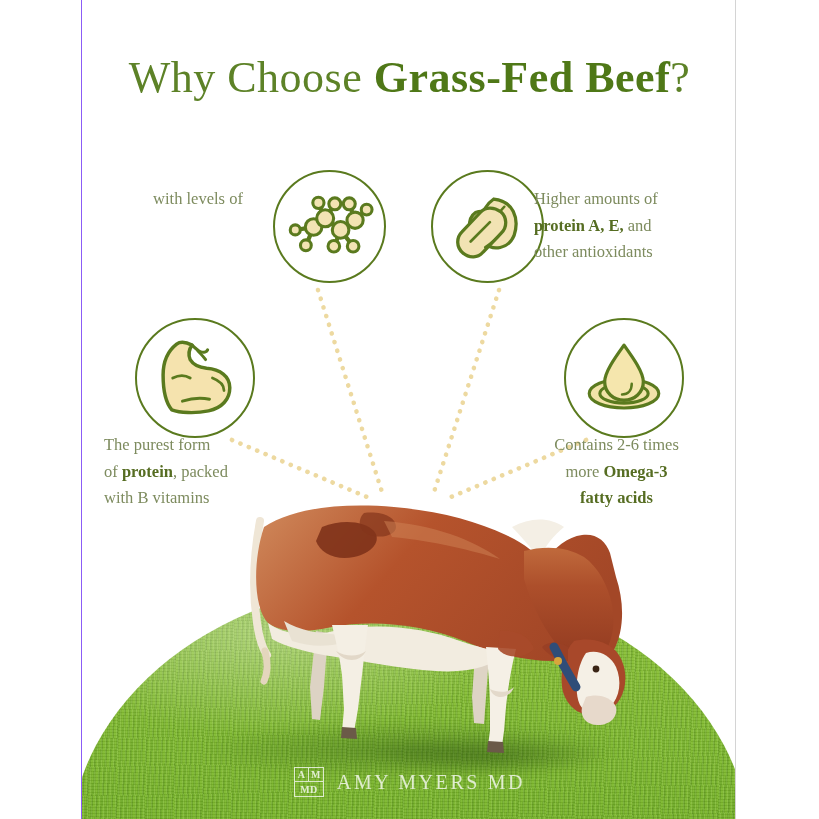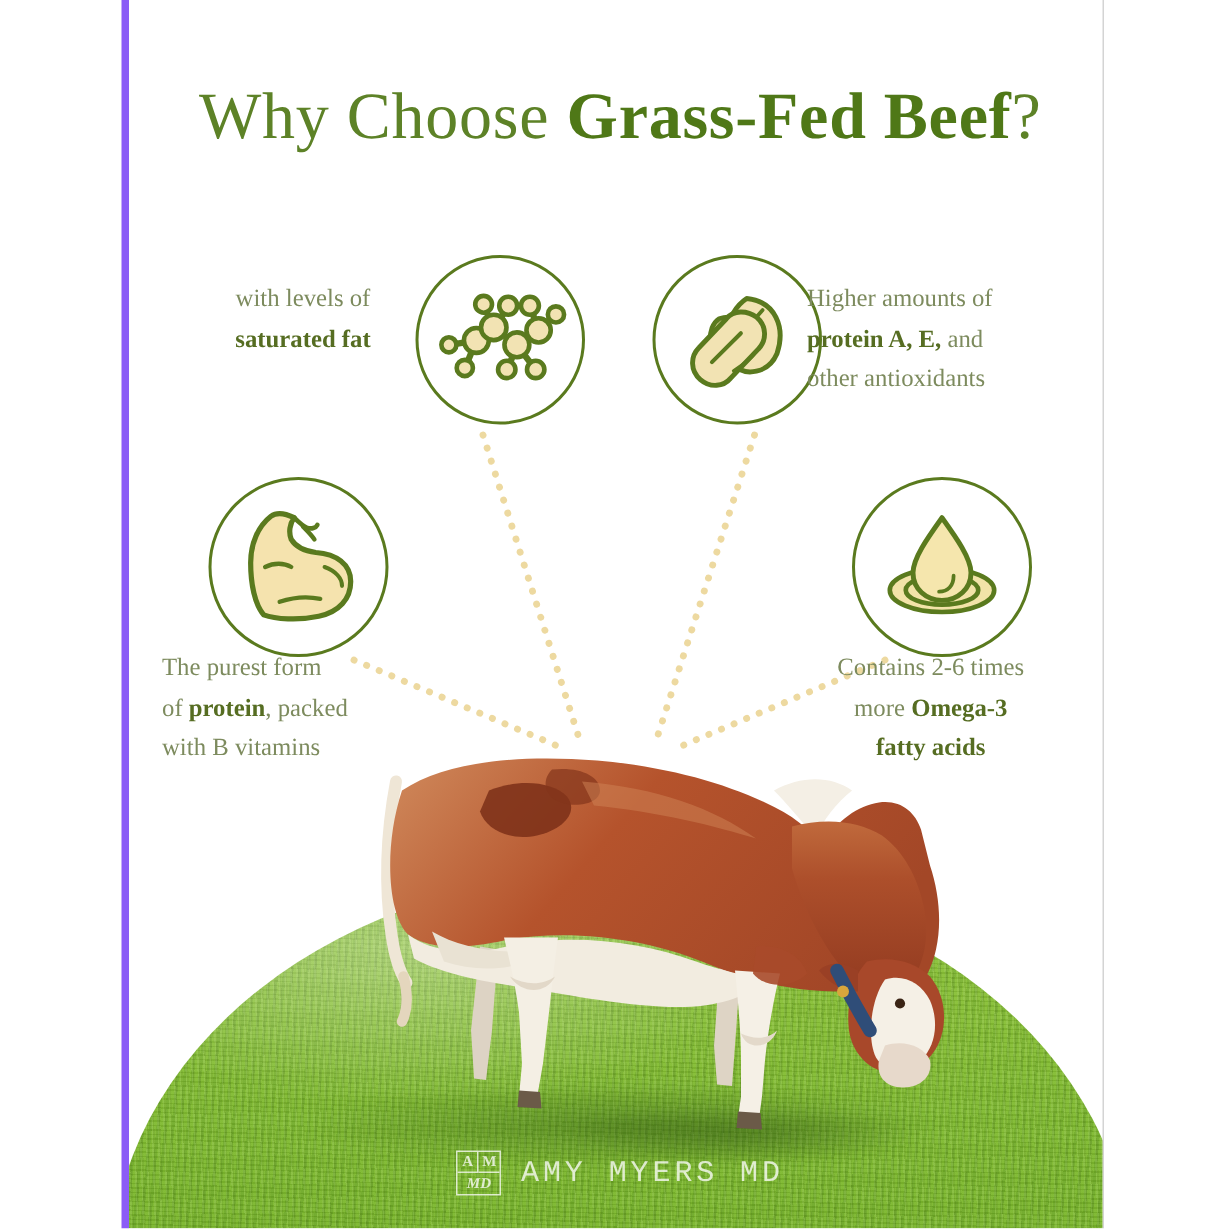--- a/index.html
+++ b/index.html
@@ -20,21 +20,21 @@
   }
 
   
   .card {
     position: absolute;
     left: 81px;
     top: 0;
     width: 655px;
     height: 819px;
     background: #ffffff;
-    border-left: 5px solid #8b5cf6;
+    border-left: 1px solid #8b5cf6;
     border-right: 1px solid #d4d4d4;
     box-sizing: border-box;
     overflow: hidden;
   }
 
   
   .title {
     position: absolute;
     left: 0;
     top: 52px;
@@ -170,23 +170,23 @@
     align-items: center;
     justify-content: center;
     font-family: "Liberation Serif", serif;
     font-size: 10px;
     font-weight: 700;
     color: rgba(255,255,255,0.95);
     letter-spacing: 0.2px;
   }
   .lm-a { border-right: 1.2px solid rgba(255,255,255,0.9); border-bottom: 1.2px solid rgba(255,255,255,0.9); }
   .lm-m { border-bottom: 1.2px solid rgba(255,255,255,0.9); }
-  .lm-md { grid-column: 1 / span 2; font-style: italic; }
+  .lm-md { grid-column: 1 / span 2; }
   .logo-word {
-    font-family: Liberation Mono, monospace;
+    font-family: Liberation Serif, serif;
     font-size: 20px;
     letter-spacing: 2.6px;
     color: rgba(255,255,255,0.93);
     white-space: nowrap;
   }
 </style>
 </head>
 <body>
 
 <div id="infographic">
@@ -273,21 +273,20 @@
           <ellipse cx="60" cy="76" rx="25" ry="10"></ellipse>
           <ellipse cx="60" cy="76" rx="14" ry="5.6"></ellipse>
         </g>
         <path d="M60 26 C 70 40 80 54 80 64 C 80 75 71 83 60 83 C 49 83 40 75 40 64 C 40 54 50 40 60 26 Z" fill="#f5e6ad" stroke="#5a7a1e" stroke-width="3.4" stroke-linejoin="round"></path>
         <path d="M68 66 C 68 73 64 77 58 77" fill="none" stroke="#5a7a1e" stroke-width="2.6" stroke-linecap="round"></path>
       </svg>
     </div>
 
     <div class="benefit-text t-tl">
       <div>with levels of</div>
-      <div><b>saturated fat</b></div>
     </div>
 
     <div class="benefit-text t-tr">
       <div>Higher amounts of</div>
       <div><b>protein A, E,</b><span> and</span></div>
       <div>other antioxidants</div>
     </div>
 
     <div class="benefit-text t-bl">
       <div>The purest form</div>

